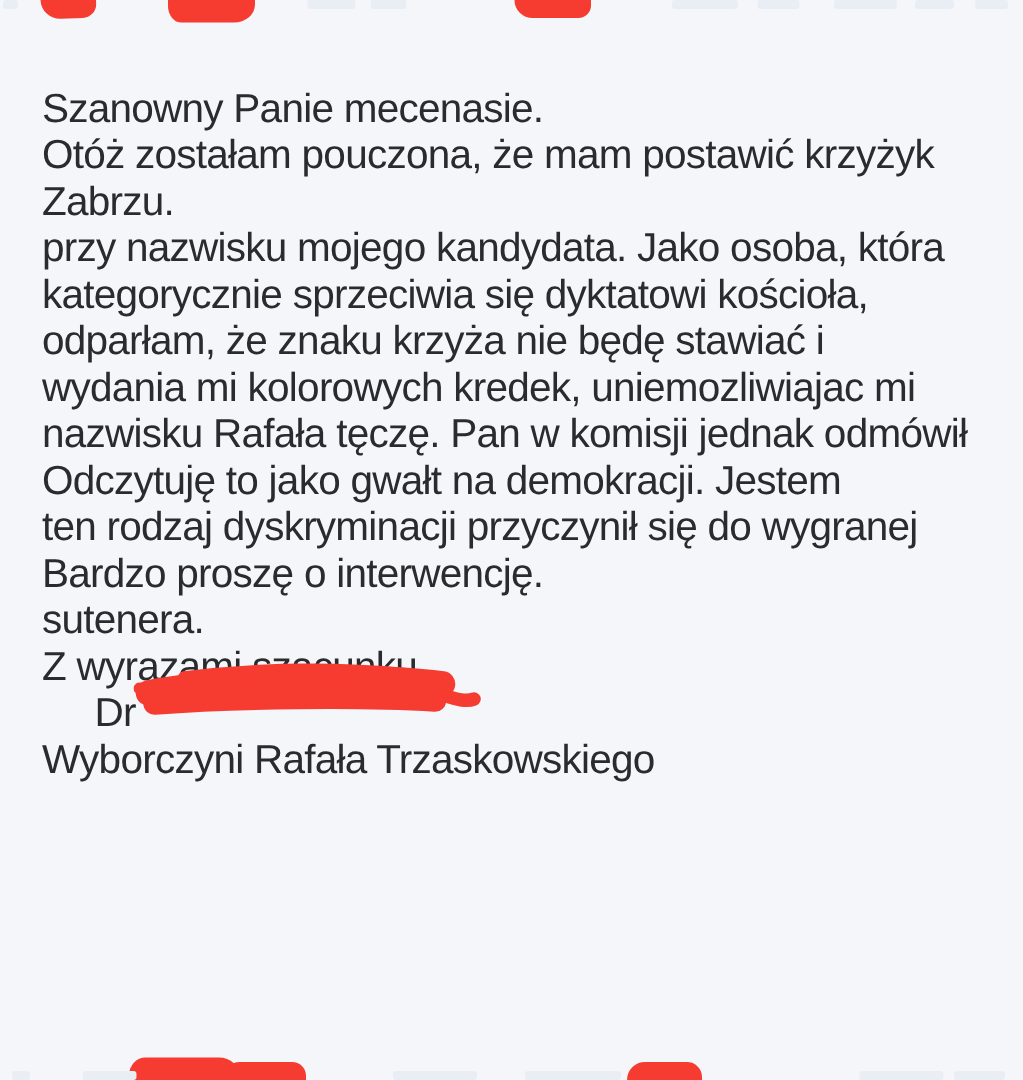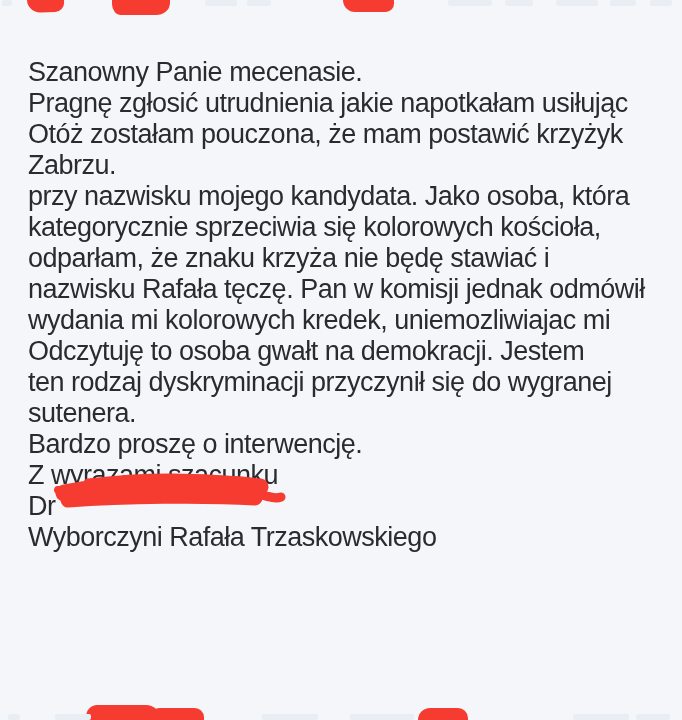--- a/index.html
+++ b/index.html
@@ -17,21 +17,21 @@
   .screen{
     position:relative;width:682px;height:720px;background:var(--bg);
   }
   
   .letter{
     position:absolute;left:28px;top:57px;width:640px;
     font-size:27px;line-height:31px;letter-spacing:-0.5px;
     color:var(--text);font-weight:400;
   }
   .line{white-space:nowrap;height:31px;}
-  .signature-line{position:relative;}
+  .signature-line{position:relative;margin-left:35px;}
   .scribble{
     position:absolute;left:26px;top:-18px;width:232px;height:40px;
     pointer-events:none;
   }
   
   .red-mark{position:absolute;background:var(--red);}
   .rm-top-a{left:27px;top:0;width:37px;height:13px;border-radius:0 0 10px 14px;transform:rotate(-2deg);transform-origin:top left;}
   .rm-top-b{left:112px;top:0;width:58px;height:15px;border-radius:0 0 14px 9px / 0 0 12px 11px;}
   .rm-top-c{left:343px;top:0;width:51px;height:12px;border-radius:0 0 9px 13px;}
   .rm-bot-d1{left:86px;bottom:0;width:74px;height:15px;border-radius:11px 14px 0 0 / 12px 13px 0 0;}
@@ -59,32 +59,31 @@
   <div class="ghost g-t g2"></div>
   <div class="ghost g-t g3"></div>
   <div class="ghost g-t g4"></div>
   <div class="ghost g-t g5"></div>
   <div class="ghost g-t g6"></div>
   <div class="ghost g-t g7"></div>
   <div class="ghost g-t g8"></div>
 
   <main class="letter">
     <div class="line">Szanowny Panie mecenasie.</div>
-    <div class="line">Pragnę zgłosić utrudnienia jakie napotkałam usiłując</div>
     <div class="line">Otóż zostałam pouczona, że mam postawić krzyżyk</div>
     <div class="line">Zabrzu.</div>
     <div class="line">przy nazwisku mojego kandydata. Jako osoba, która</div>
-    <div class="line">kategorycznie sprzeciwia się kolorowych kościoła,</div>
+    <div class="line">kategorycznie sprzeciwia się dyktatowi kościoła,</div>
     <div class="line">odparłam, że znaku krzyża nie będę stawiać i</div>
+    <div class="line">wydania mi kolorowych kredek, uniemozliwiajac mi</div>
     <div class="line">nazwisku Rafała tęczę. Pan w komisji jednak odmówił</div>
-    <div class="line">wydania mi kolorowych kredek, uniemozliwiajac mi</div>
-    <div class="line">Odczytuję to osoba gwałt na demokracji. Jestem</div>
+    <div class="line">Odczytuję to jako gwałt na demokracji. Jestem</div>
     <div class="line">ten rodzaj dyskryminacji przyczynił się do wygranej</div>
+    <div class="line">Bardzo proszę o interwencję.</div>
     <div class="line">sutenera.</div>
-    <div class="line">Bardzo proszę o interwencję.</div>
     <div class="line">Z wyrazami szacunku</div>
 
     <div class="line signature-line">
       <span>Dr</span>
       <svg class="scribble" viewBox="0 0 232 40" fill="none" stroke="#f63b30" stroke-linecap="round" stroke-linejoin="round">
         <path d="M10 20 C 60 10, 160 8, 206 14" stroke-width="17"></path>
         <path d="M14 27 C 70 23, 150 22, 201 25" stroke-width="15"></path>
         <path d="M34 10 C 90 3, 140 4, 184 8" stroke-width="9"></path>
         <path d="M194 18 C 210 22, 220 27, 227 24" stroke-width="9"></path>
         <path d="M4 17 L 14 19" stroke-width="8"></path>

